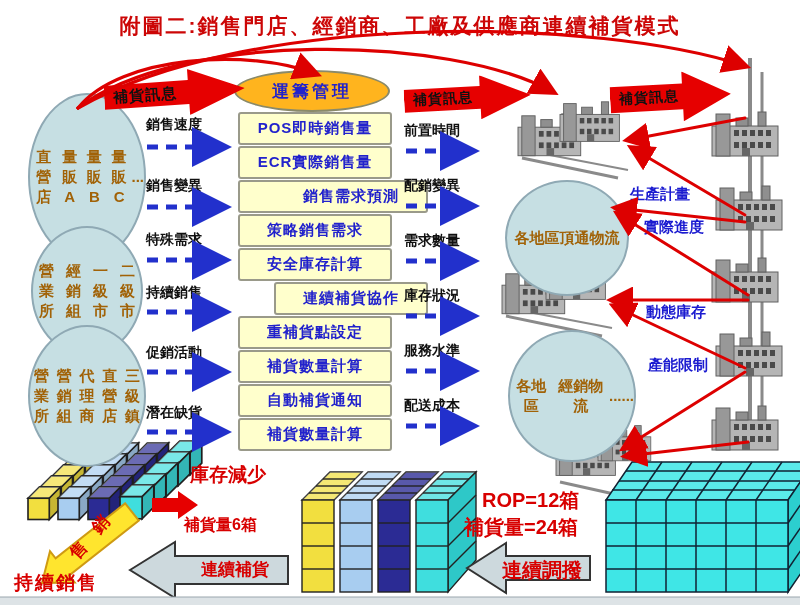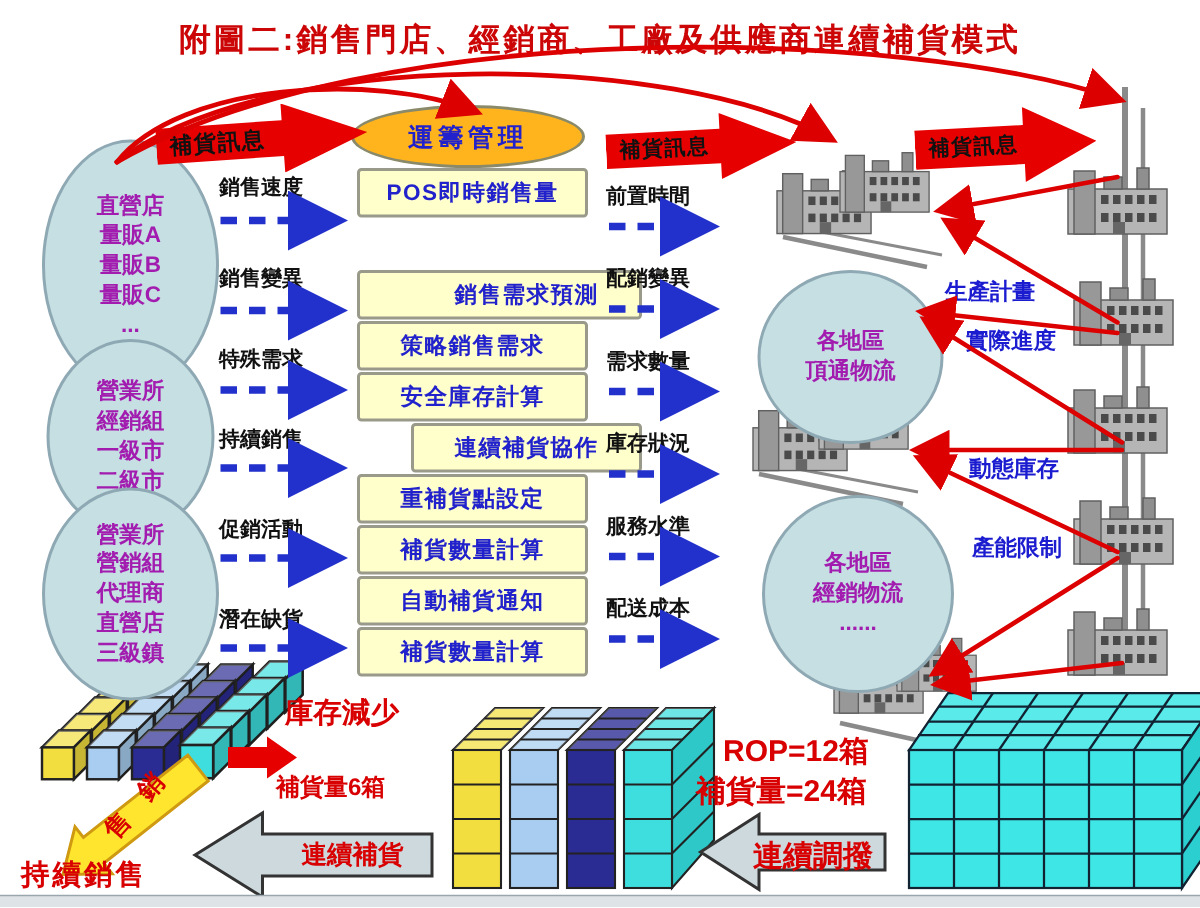--- a/index.html
+++ b/index.html
@@ -2,22 +2,22 @@
 <html><head>
 <meta charset="utf-8">
 <style>
   html,body{margin:0;padding:0;background:#fff;}
   #stage{position:relative;width:800px;height:605px;background:#ffffff;overflow:hidden;
          font-family:"Liberation Sans",sans-serif;}
   .abs{position:absolute;}
   .title{width:800px;top:12px;left:0;text-align:center;font-size:21px;font-weight:bold;
          color:#cc0606;letter-spacing:2px;}
   .oval{border-radius:50%;background:#c6dfe3;border:2px solid #8fa9b4;display:flex;
-        flex-direction:column;align-items:center;justify-content:center;
-        color:#a21caf;font-weight:bold;font-size:15px;line-height:1.32;text-align:center;z-index:2;}
+        align-items:center;justify-content:center;
+        color:#a16207;font-weight:bold;font-size:15px;line-height:1.32;text-align:center;z-index:2;}
   .hdr-ellipse{border-radius:50%;background:#ffb41e;border:2px solid #8a8a6a;display:flex;
         align-items:center;justify-content:center;color:#2222cc;font-weight:bold;
         font-size:17px;letter-spacing:3px;z-index:2;}
   .ybox{left:238px;width:150px;height:29px;background:#ffffcc;border:2px solid #9a9a8a;
         border-radius:3px;display:flex;align-items:center;justify-content:center;
         color:#2222cc;font-weight:bold;font-size:15px;letter-spacing:1px;z-index:2;}
   .blockarrow{background:#e60000;z-index:4;display:flex;align-items:center;
         clip-path:polygon(0% 24%,60% 24%,60% 0%,100% 50%,60% 100%,60% 76%,0% 76%);
         color:#111;font-weight:bold;font-size:15px;padding-left:9px;letter-spacing:1px;}
   .lbl{font-weight:bold;white-space:nowrap;z-index:4;}
@@ -229,20 +229,23 @@
   <div class="abs blockarrow" style="left:610px;top:72px;width:112px;height:50px;transform:rotate(-3deg);font-size:14px;">
     <span>補貨訊息</span>
   </div>
 
   <div class="abs hdr-ellipse" style="left:234px;top:70px;width:152px;height:38px;">
     <span>運籌管理</span>
   </div>
   <div class="abs ybox" style="top:112px;">
       <span>POS即時銷售量</span>
     </div>
+  <div class="abs ybox" style="top:146px;">
+      <span>ECR實際銷售量</span>
+    </div>
   <div class="abs ybox" style="top:180px;padding-left:36px;">
       <span>銷售需求預測</span>
     </div>
   <div class="abs ybox" style="top:214px;">
       <span>策略銷售需求</span>
     </div>
   <div class="abs ybox" style="top:248px;">
       <span>安全庫存計算</span>
     </div>
   <div class="abs ybox" style="top:282px;margin-left:36px;">

